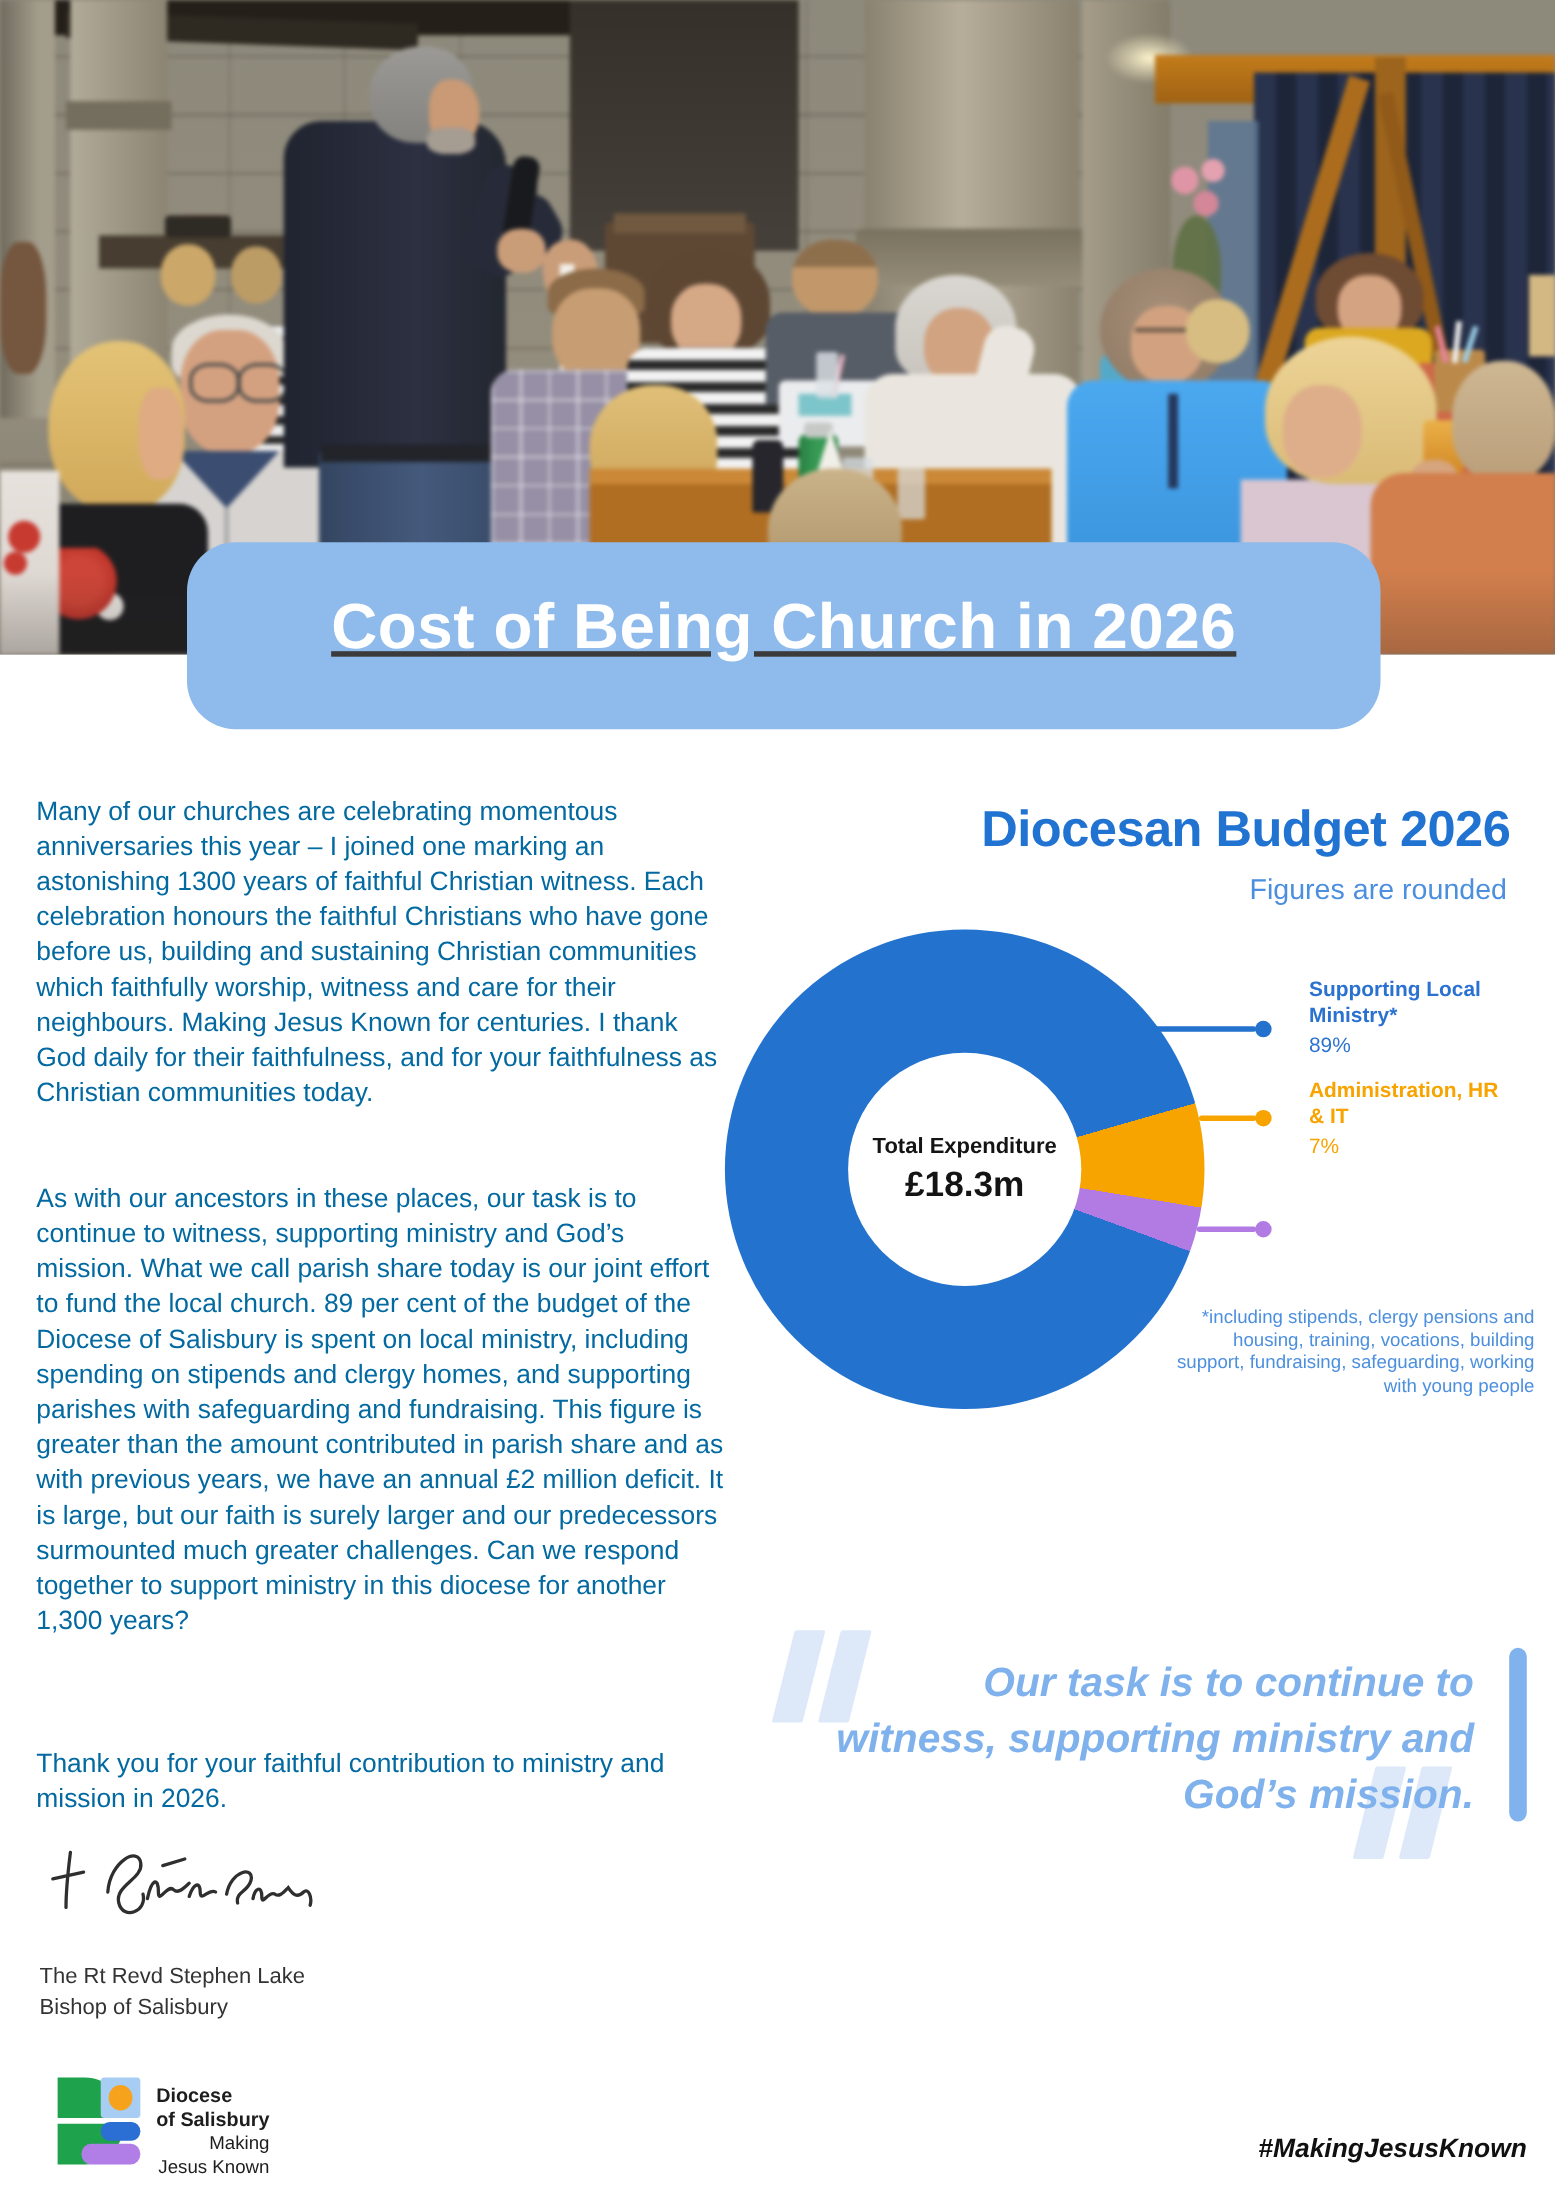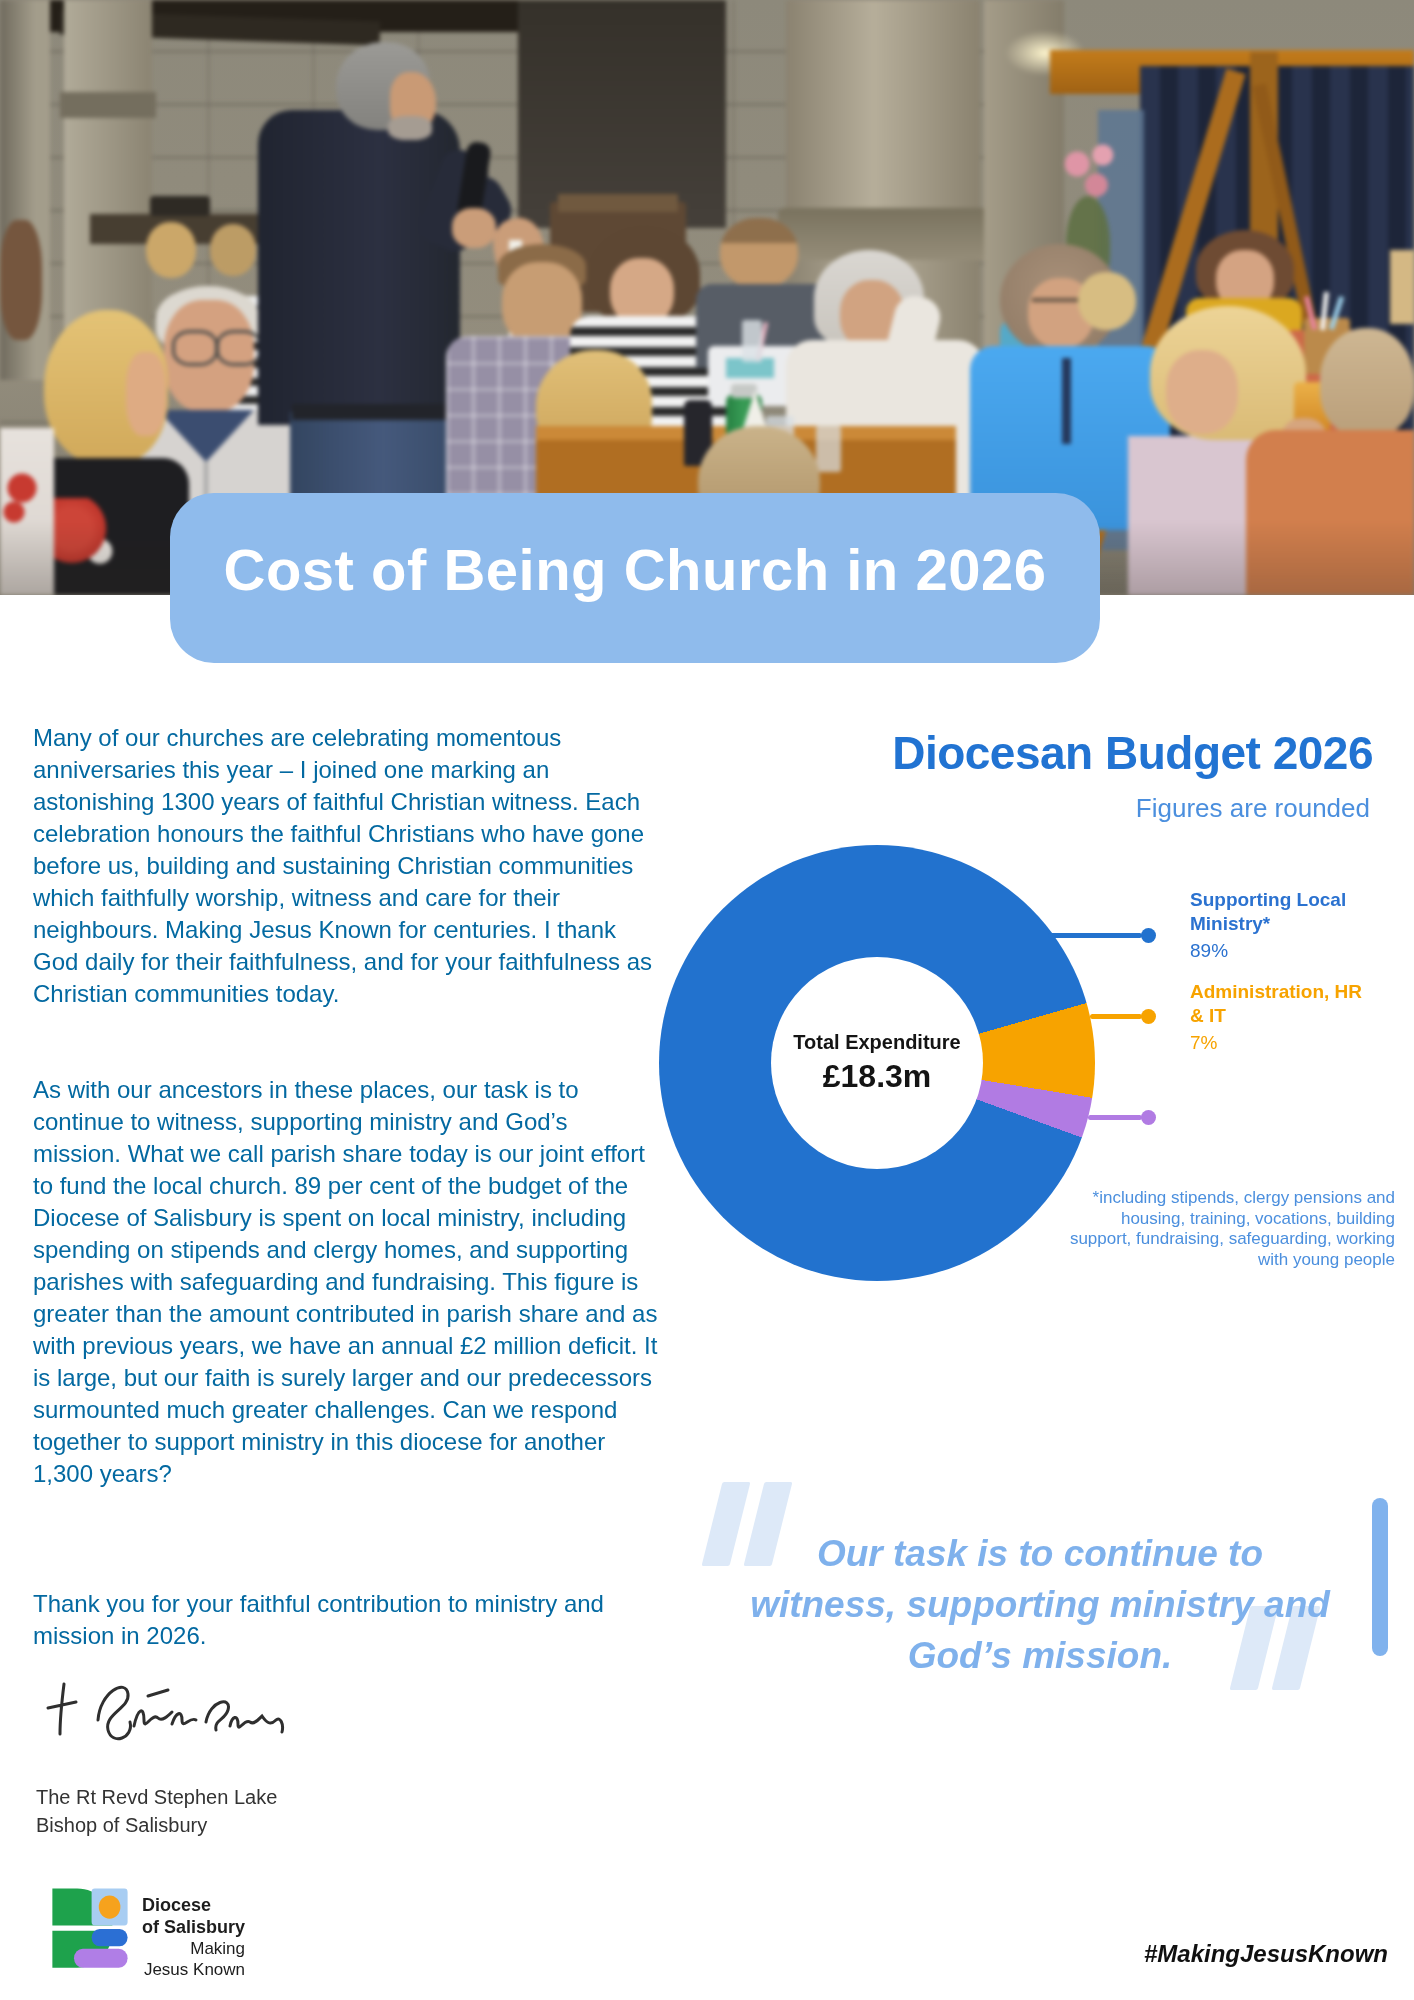--- a/index.html
+++ b/index.html
@@ -7,22 +7,22 @@
         font-family:"Liberation Sans",sans-serif;color:#3b3b3b;}
   .abs{position:absolute;}
 
   
   .photo{position:absolute;left:0;top:0;width:1414px;height:595px;overflow:hidden;
          background:linear-gradient(180deg,#8d897b 0%,#938d7d 60%,#7f7a6c 100%);}
   .photo-inner{position:absolute;inset:0;filter:blur(2px) saturate(1.05);}
   .ps{position:absolute;}
 
   
-  .banner{position:absolute;left:170px;top:493px;width:930px;height:170px;border-radius:44px;
-          background:#8FBBEC;display:flex;align-items:center;justify-content:center;z-index:5;}
+  .banner{position:absolute;left:170px;top:493px;width:1085px;height:170px;border-radius:44px;
+          background:#8FBBEC;display:flex;align-items:center;justify-content:center;z-index:5;text-decoration:underline;}
   .banner h1{margin:0;padding-bottom:18px;font-size:58px;font-weight:bold;color:#ffffff;letter-spacing:.5px;}
 
   
   .para{position:absolute;left:33px;width:626px;font-size:24px;line-height:32px;color:#0369a1;}
   .sig-name{position:absolute;left:36px;top:1786px;font-size:20px;color:#333;}
   .sig-role{position:absolute;left:36px;top:1814px;font-size:20px;color:#333;}
 
   
   .chart-title{position:absolute;right:41px;top:726px;font-size:46px;font-weight:bold;color:#2173D2;letter-spacing:-.5px;}
   .chart-sub{position:absolute;right:44px;top:793px;font-size:26px;color:#4B8FDE;}
@@ -36,22 +36,22 @@
   .leg{position:absolute;left:1190px;width:190px;}
   .leg .l{font-size:19px;font-weight:bold;line-height:24px;}
   .leg .p{font-size:19px;line-height:24px;margin-top:3px;}
   .c-blue{color:#2B72D0;} .bg-blue{background:#2272CE;}
   .c-orange{color:#F7A300;} .bg-orange{background:#F7A300;}
   .c-purple{color:#B17BE3;} .bg-purple{background:#B17BE3;}
   .footnote{position:absolute;left:1063px;top:1188px;width:332px;text-align:right;
             font-size:17px;line-height:20.5px;color:#4B8FDE;}
 
   
-  .quote-text{position:absolute;right:74px;top:1504px;width:600px;text-align:center;
-              font-size:37px;line-height:51px;font-weight:bold;font-style:italic;color:#7FB1EC;z-index:2;margin-top:24px;}
+  .quote-text{position:absolute;right:74px;top:1504px;width:600px;text-align:right;
+              font-size:37px;line-height:51px;font-weight:bold;font-style:italic;color:#7FB1EC;z-index:2;}
   .qbar{position:absolute;left:1372px;top:1498px;width:16px;height:158px;border-radius:9px;background:#80B2ED;z-index:2;}
   .qmark{position:absolute;display:flex;z-index:1;}
   .qmark i{display:block;width:28px;height:84px;background:#DDE9F8;transform:skewX(-14deg);margin-right:14px;border-radius:2px;}
 
   
   .logo-text{position:absolute;left:142px;top:1894px;color:#1d1d1d;}
   .logo-text .b{font-size:18px;font-weight:bold;line-height:22px;}
   .logo-text .r{font-size:17px;line-height:21px;text-align:right;}
   .website{position:absolute;left:0;right:0;top:1940px;text-align:center;font-size:24px;color:#2b2b2b;}
   .hashtag{position:absolute;right:26px;top:1940px;font-size:24px;font-weight:bold;font-style:italic;color:#101010;}

